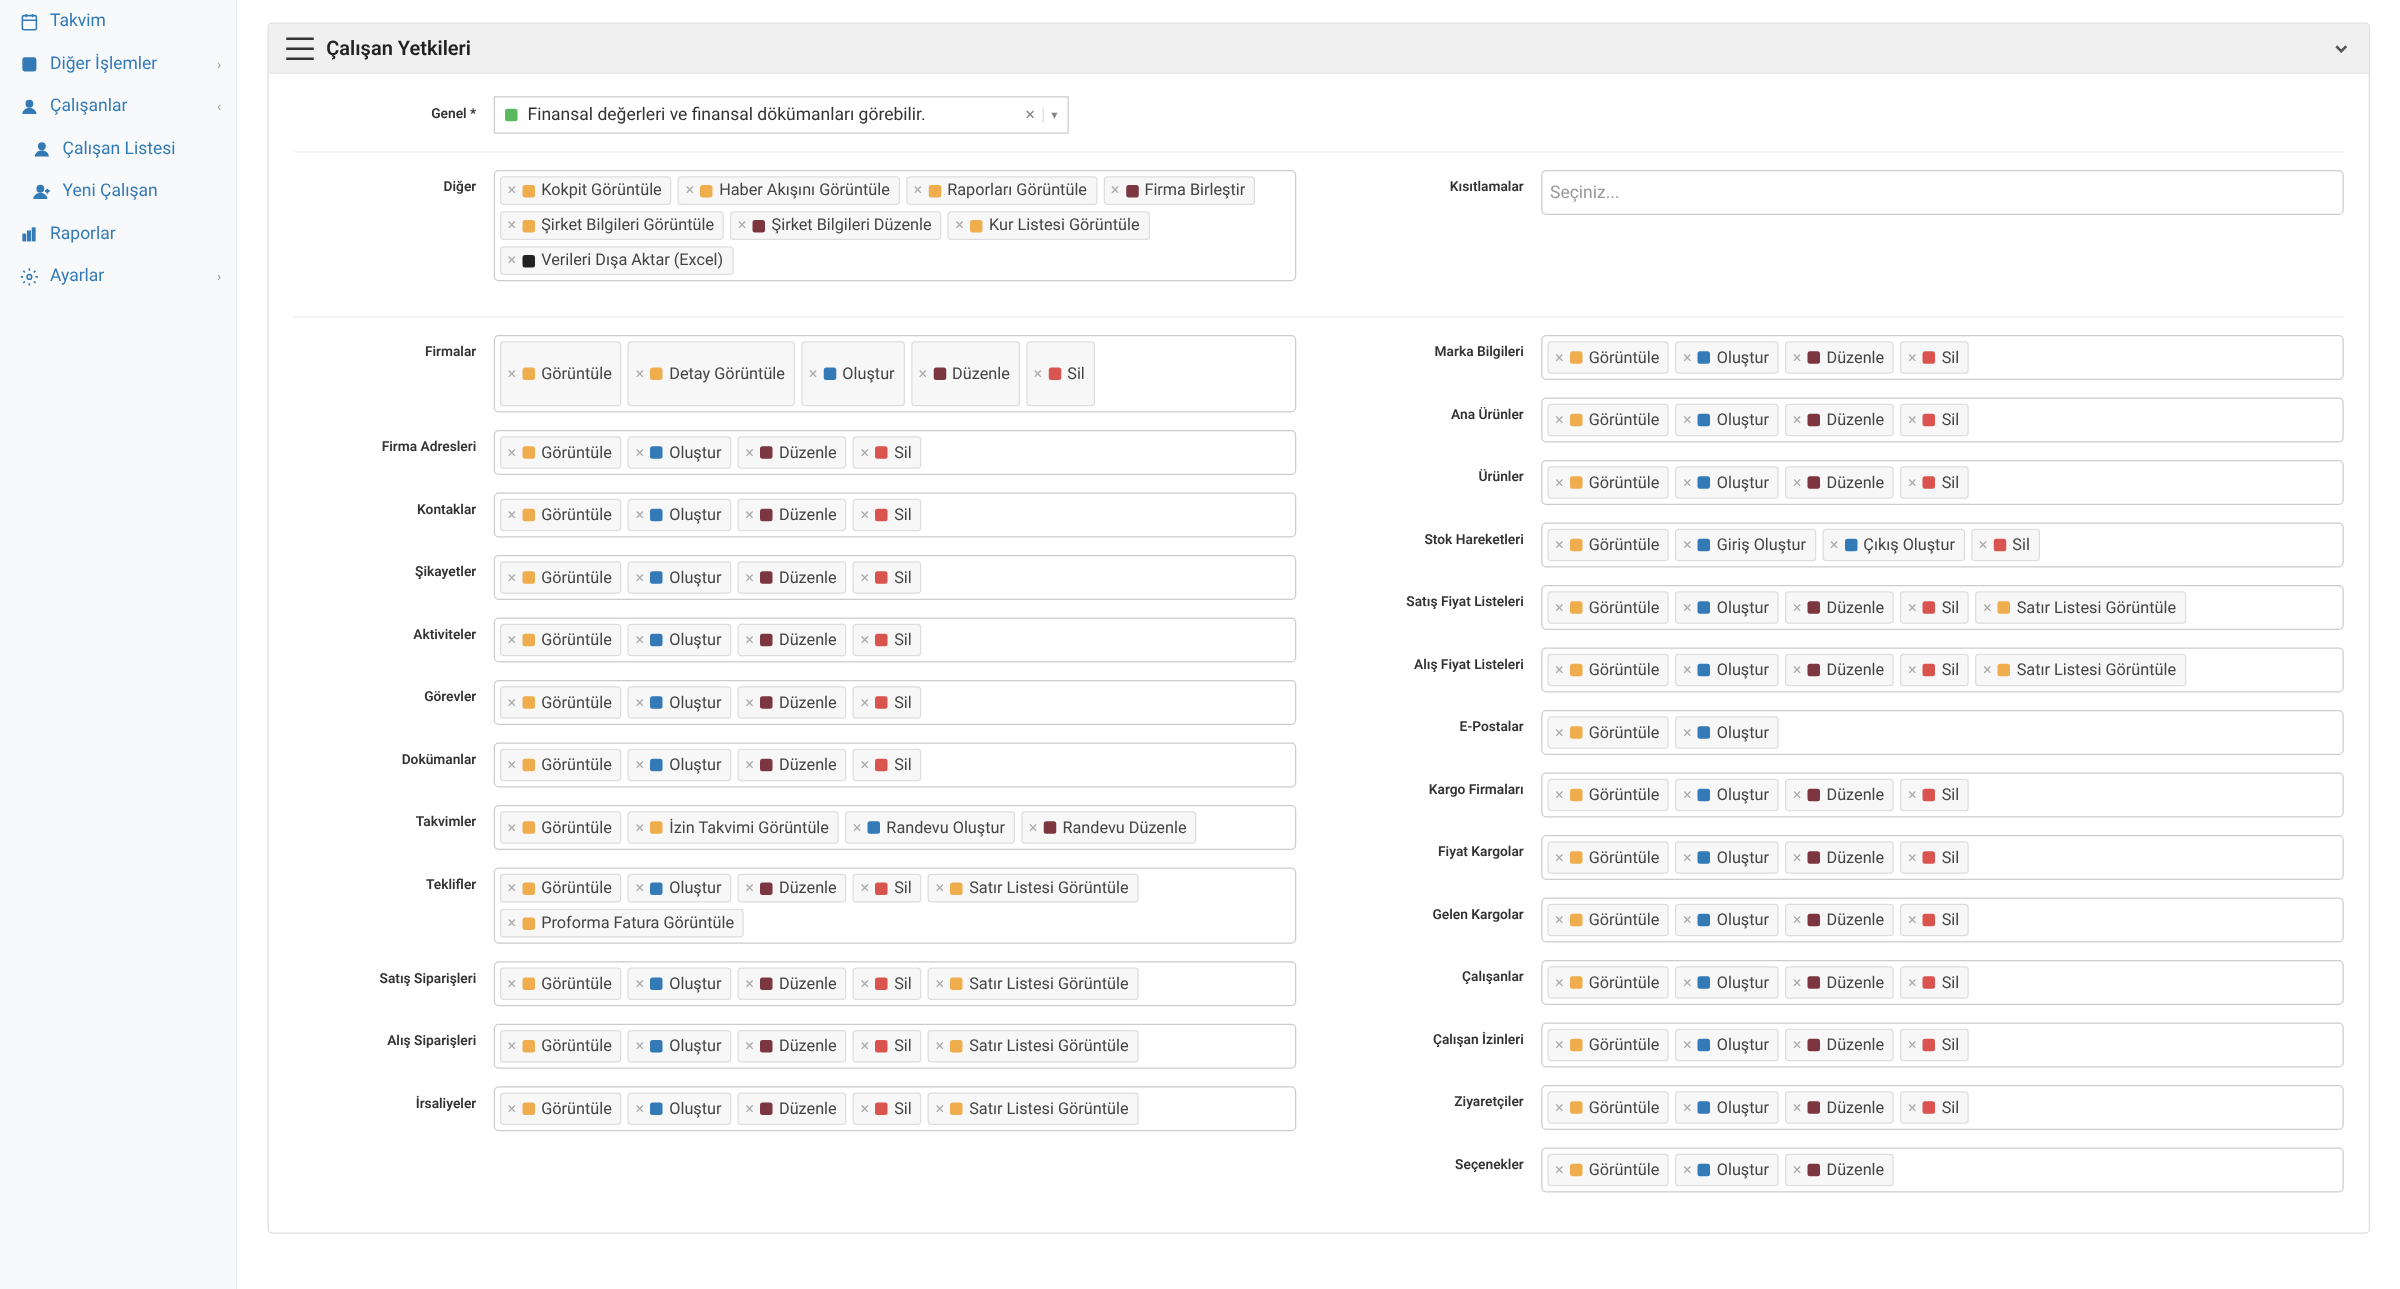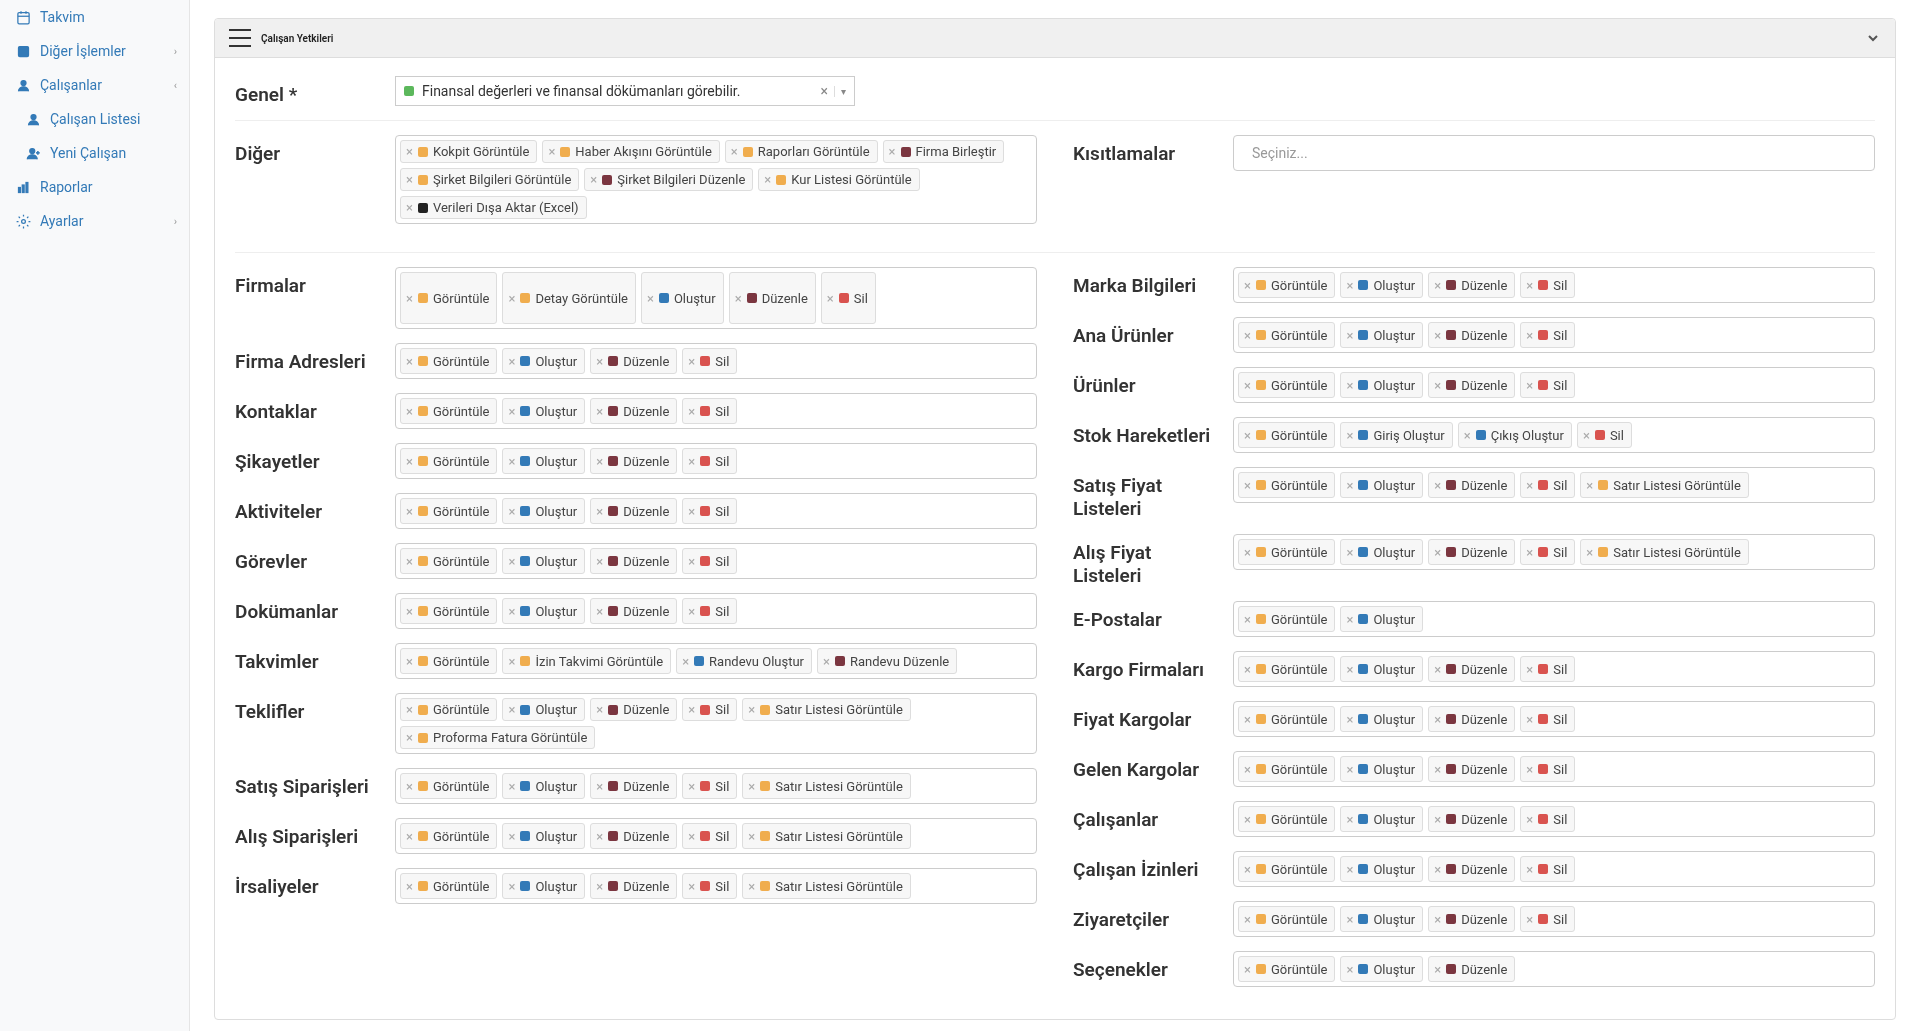--- a/index.html
+++ b/index.html
@@ -7,31 +7,31 @@
 .layout{display:flex;min-height:100vh}
 .sidebar{width:190px;background:#f8f9fa;border-right:1px solid #e5e5e5;padding-top:0}
 .sidebar-item{display:flex;align-items:center;padding:9px 14px;color:#337ab7;cursor:pointer;font-size:14px;position:relative}
 .sidebar-item.sub{padding-left:24px}
 .sidebar-item .icon{width:18px;margin-right:8px;display:inline-flex;align-items:center;justify-content:center}
 .sidebar-item .chev{position:absolute;right:12px;color:#999;font-size:11px}
 .main{flex:1;padding:18px 24px 40px 24px;background:#fff}
 .panel{border:1px solid #ddd;border-radius:4px;margin-bottom:18px}
 .panel-header{background:#f0f0f0;border-bottom:1px solid #ddd;padding:10px 14px;display:flex;align-items:center;justify-content:space-between;border-radius:4px 4px 0 0}
 .panel-header .left{display:flex;align-items:center;gap:10px}
-.panel-header .title{font-weight:600;font-size:10px;color:#222}
+.panel-header .title{font-weight:600;font-size:16px;color:#222}
 .hamburger{width:22px;height:18px;display:flex;flex-direction:column;justify-content:space-between;cursor:pointer}
 .hamburger span{height:2px;background:#333;display:block}
 .panel-body{padding:18px 20px}
 .form-row{display:flex;align-items:flex-start;margin-bottom:14px}
-.form-row .label{width:160px;padding-right:14px;padding-top:7px;font-weight:600;font-size:19px;color:#333}
+.form-row .label{width:160px;text-align:right;padding-right:14px;padding-top:7px;font-weight:600;font-size:11px;color:#333}
 .form-row .control{flex:1}
 .two-col{display:flex;gap:36px}
 .col{flex:1}
 .multi{border:1px solid #ccc;border-radius:4px;padding:4px;display:flex;flex-wrap:wrap;gap:5px;min-height:36px;background:#fff}
-.multi.single-line{align-items:center;padding:2px 18px}
+.multi.single-line{align-items:center;padding:2px 6px}
 .tag{display:inline-flex;align-items:center;background:#f7f7f7;border:1px solid #ddd;border-radius:3px;padding:3px 7px 3px 5px;font-size:13px;color:#444;gap:5px}
 .tag .x{color:#aaa;font-size:13px;cursor:pointer;line-height:1}
 .tag .sq{width:10px;height:10px;border-radius:2px;display:inline-block}
 .sq.orange{background:#f0ad4e}
 .sq.blue{background:#337ab7}
 .sq.maroon{background:#7b3640}
 .sq.red{background:#d9534f}
 .sq.black{background:#222}
 .dropdown-select{border:1px solid #ccc;border-radius:0;display:flex;align-items:center;padding:6px 8px;background:#fff}
 .dropdown-select .content{flex:1;display:flex;align-items:center;gap:8px}

